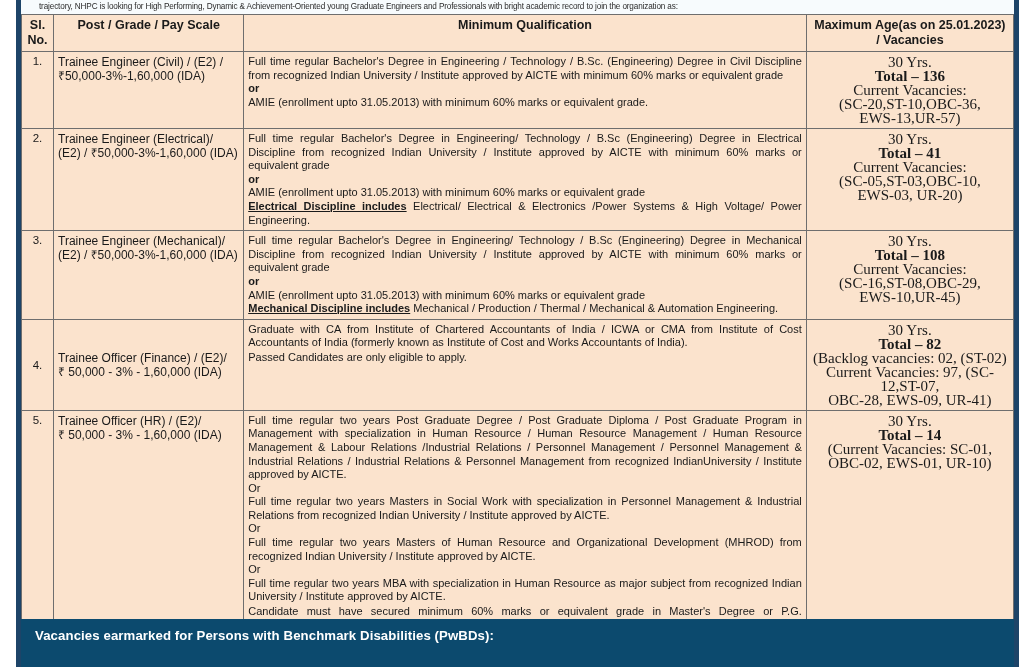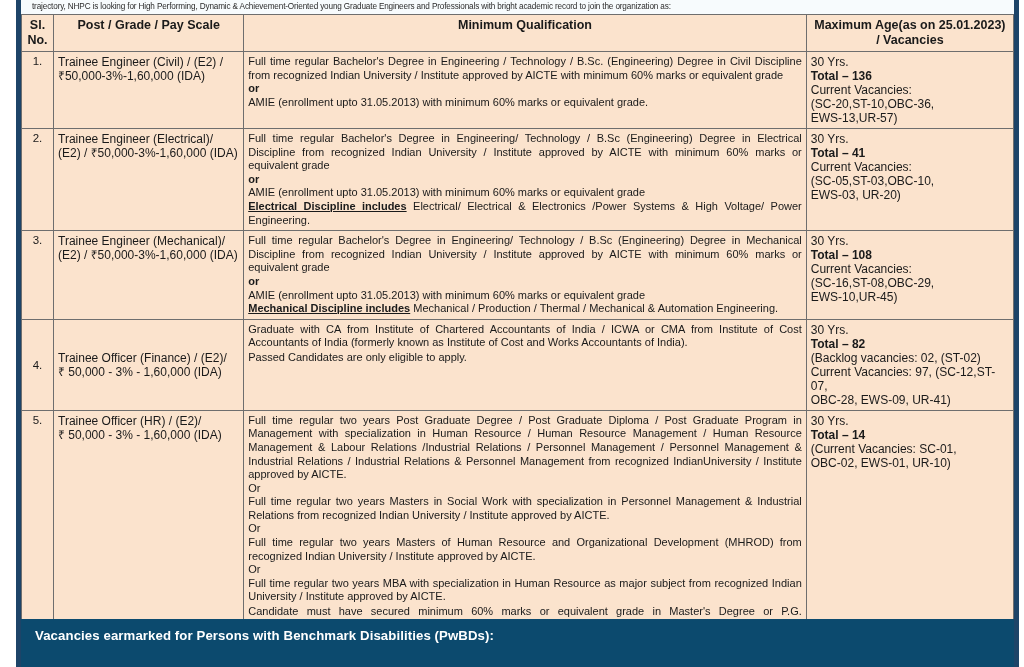--- a/index.html
+++ b/index.html
@@ -22,21 +22,21 @@
   .intro-strip{
     position:absolute;left:21px;top:0;width:993px;height:14px;
     background:#f7fbfd;
     overflow:hidden;
   }
   .intro-text{
     font-size:8.2px;
     line-height:13px;
     color:#2c2c2c;
     white-space:nowrap;
-    padding-left:11px;
+    padding-left:18px;
     letter-spacing:-0.15px;
   }
   .table-wrap{
     position:absolute;left:21px;top:14px;width:993px;
   }
   table.main{
     border-collapse:collapse;
     width:993px;
     table-layout:fixed;
     background:#fbe3cd;
@@ -76,24 +76,25 @@
   }
   td.post.mid{vertical-align:middle;padding-top:3px;}
   td.qual{
     font-size:11px;
     line-height:13.6px;
     text-align:justify;
     padding-top:5px;
     padding-right:6px;
   }
   td.age{
-    font-size:12px;
+    font-size:15px;
     line-height:14px;
-    text-align:left;
+    text-align:center;
     vertical-align:middle;
+    font-family:Liberation Serif, serif;
   }
   .b{font-weight:bold;}
   .u{font-weight:bold;text-decoration:underline;}
   p{margin:0;}
   p.gap{margin-top:1px;}
 
   .footer-band{
     position:absolute;left:21px;bottom:0;width:993px;height:48px;
     background:#0c4a6e;
   }

